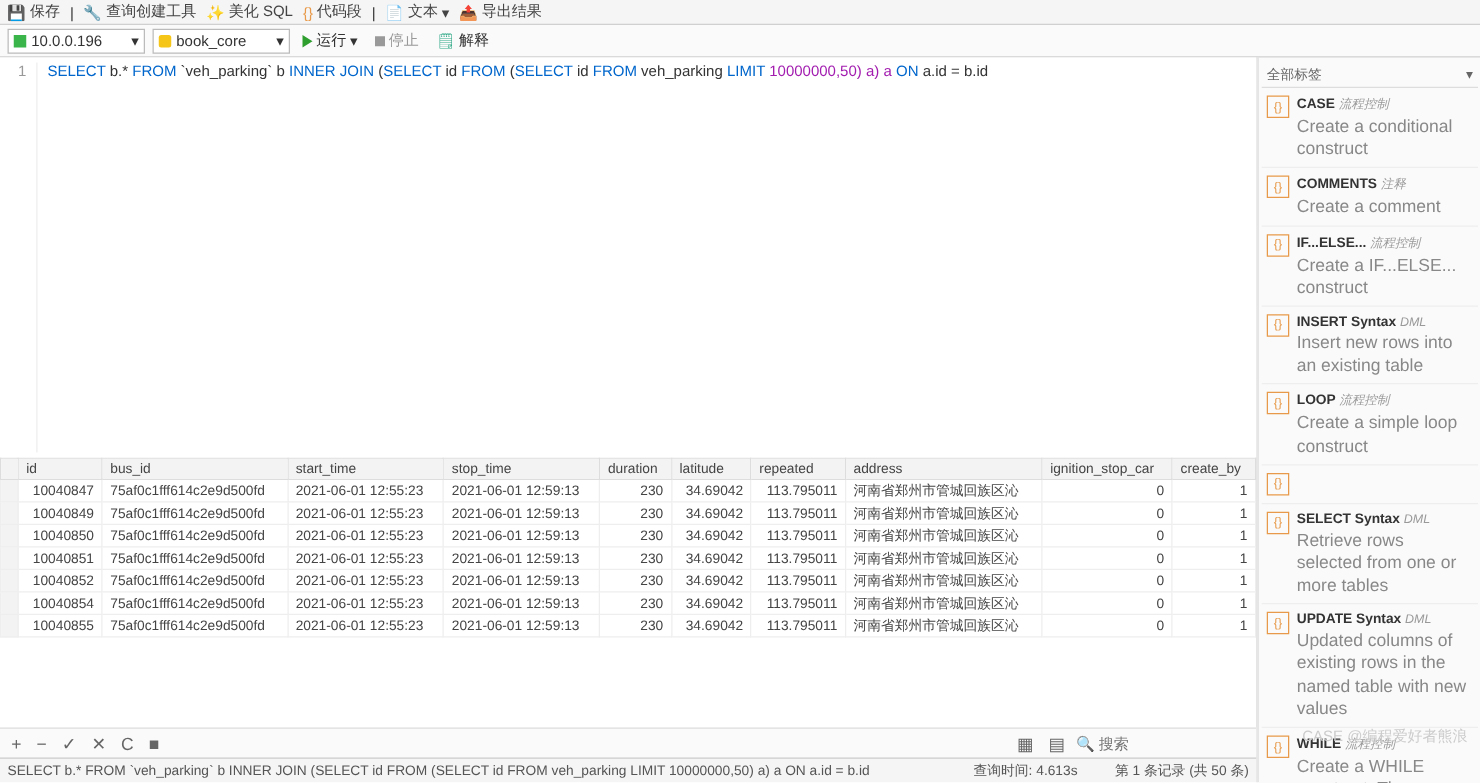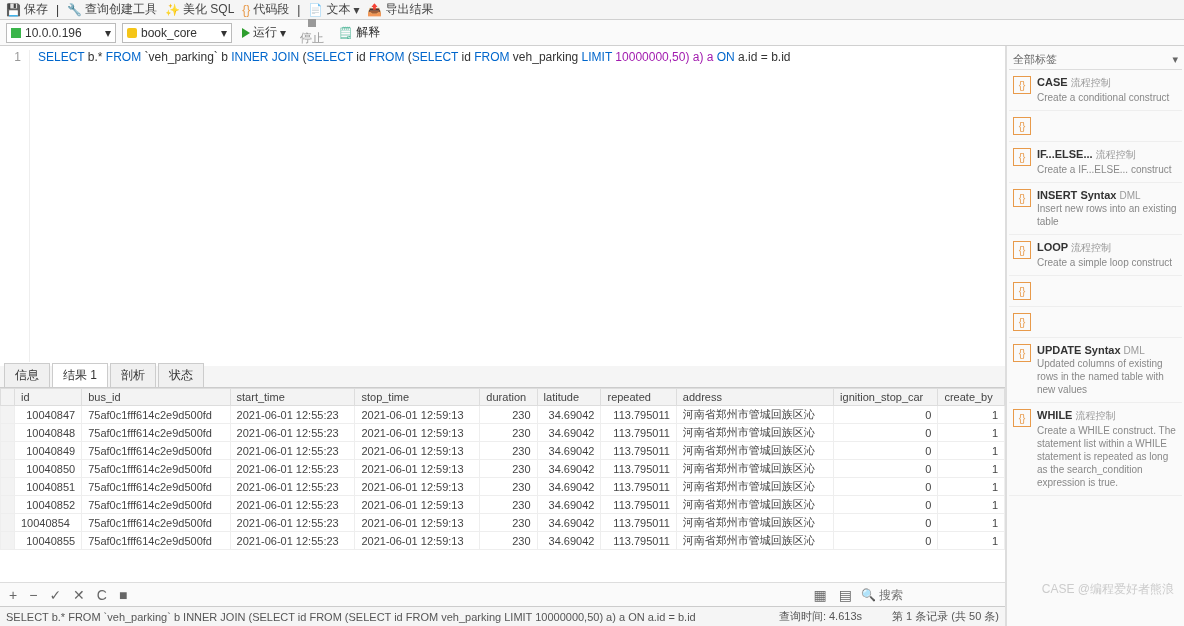--- a/index.html
+++ b/index.html
@@ -34,22 +34,22 @@
 .grid-toolbar .sp { flex: 1; }
 .search-box { display: flex; align-items: center; gap: 3px; }
 .search-box input { border: none; background: transparent; font-size: 12px; width: 120px; }
 .status-bar { display: flex; align-items: center; padding: 2px 6px; border-top: 1px solid #ccc; background: #f5f5f5; height: 20px; font-size: 11px; color: #555; }
 .status-bar .sp { flex: 1; }
 .right-panel { width: 178px; background: #fafafa; border-left: 1px solid #ddd; overflow-y: auto; padding: 4px 2px; }
 .snippet { display: flex; gap: 6px; padding: 6px 4px; border-bottom: 1px solid #eee; }
 .snip-icon { width: 18px; height: 18px; border: 1px solid #e89a4a; color: #e89a4a; display: flex; align-items: center; justify-content: center; font-size: 10px; flex-shrink: 0; }
 .snip-body { flex: 1; min-width: 0; }
 .snip-title { font-size: 11px; color: #333; font-weight: bold; }
-.snip-tag { color: #999; font-weight: normal; font-size: 10px; }
-.snip-desc { font-size: 10px; color: #888; line-height: 1.3; margin-top: 1px; }
+.snip-tag { color: #999; font-weight: normal; font-size: 10px; font-style: italic; }
+.snip-desc { font-size: 14px; color: #888; line-height: 1.3; margin-top: 1px; }
 .right-header { display: flex; align-items: center; padding: 2px 4px; border-bottom: 1px solid #ddd; font-size: 11px; color: #666; }
 .watermark { position: absolute; right: 10px; bottom: 28px; color: #ccc; font-size: 12px; pointer-events: none; }
 </style>
 </head>
 <body>
 
 <div class="top-toolbar">
   <span class="tb-item">
       <span>💾</span>
       <span>保存</span>
@@ -80,43 +80,37 @@
       <span class="green-sq"></span>
       <span>10.0.0.196</span>
       <span style="margin-left:auto;">▾</span>
     </div>
   <div class="select-box">
       <span class="yellow-db"></span>
       <span>book_core</span>
       <span style="margin-left:auto;">▾</span>
     </div>
   <div class="run-btn"><span class="tri-play"></span><span>运行</span> ▾</div>
-  <div class="stop-btn" style="color:#999;flex-direction:column;">
+  <div class="stop-btn" style="color:#999;">
       <span class="sq-stop"></span>
       <span>停止</span>
     </div>
   <div class="explain-btn">
       <span style="color:#3a8;">🗒</span>
       <span>解释</span>
     </div>
 </div>
 
 <div class="main">
   <div class="left-pane">
     <div class="editor">
       <div class="gutter"><span>1</span></div>
       <div class="code" id="sql-code"><span class="kw">SELECT</span> b.* <span class="kw">FROM</span> `veh_parking` b <span class="kw">INNER JOIN</span> (<span class="kw">SELECT</span> id <span class="kw">FROM</span> (<span class="kw">SELECT</span> id <span class="kw">FROM</span> veh_parking <span class="kw">LIMIT</span><span class="num"> 10000000,50) a) a </span><span class="kw">ON</span> a.id = b.id</div>
     </div>
 
-    <div class="tabs">
-      <div class="tab">信息</div>
-      <div class="tab active">结果 1</div>
-      <div class="tab">剖析</div>
-      <div class="tab">状态</div>
-    </div>
 
     <div class="grid-wrap">
       <table class="grid" id="grid">
           <thead>
             <tr>
               <th class="row-marker"></th>
               <th>id</th>
               <th>bus_id</th>
               <th>start_time</th>
               <th>stop_time</th>
@@ -137,33 +131,20 @@
               <td style="text-align:left">2021-06-01 12:59:13</td>
               <td style="text-align:right">230</td>
               <td style="text-align:right">34.69042</td>
               <td style="text-align:right">113.795011</td>
               <td style="text-align:left">河南省郑州市管城回族区沁</td>
               <td style="text-align:right">0</td>
               <td style="text-align:right">1</td>
             </tr>
             <tr>
               <td class="row-marker"></td>
-              <td style="text-align:right">10040848</td>
-              <td style="text-align:left">75af0c1fff614c2e9d500fd</td>
-              <td style="text-align:left">2021-06-01 12:55:23</td>
-              <td style="text-align:left">2021-06-01 12:59:13</td>
-              <td style="text-align:right">230</td>
-              <td style="text-align:right">34.69042</td>
-              <td style="text-align:right">113.795011</td>
-              <td style="text-align:left">河南省郑州市管城回族区沁</td>
-              <td style="text-align:right">0</td>
-              <td style="text-align:right">1</td>
-            </tr>
-            <tr>
-              <td class="row-marker"></td>
               <td style="text-align:right">10040849</td>
               <td style="text-align:left">75af0c1fff614c2e9d500fd</td>
               <td style="text-align:left">2021-06-01 12:55:23</td>
               <td style="text-align:left">2021-06-01 12:59:13</td>
               <td style="text-align:right">230</td>
               <td style="text-align:right">34.69042</td>
               <td style="text-align:right">113.795011</td>
               <td style="text-align:left">河南省郑州市管城回族区沁</td>
               <td style="text-align:right">0</td>
               <td style="text-align:right">1</td>
@@ -202,21 +183,21 @@
               <td style="text-align:left">2021-06-01 12:59:13</td>
               <td style="text-align:right">230</td>
               <td style="text-align:right">34.69042</td>
               <td style="text-align:right">113.795011</td>
               <td style="text-align:left">河南省郑州市管城回族区沁</td>
               <td style="text-align:right">0</td>
               <td style="text-align:right">1</td>
             </tr>
             <tr>
               <td class="row-marker"></td>
-              <td style="text-align:left">10040854</td>
+              <td style="text-align:right">10040854</td>
               <td style="text-align:left">75af0c1fff614c2e9d500fd</td>
               <td style="text-align:left">2021-06-01 12:55:23</td>
               <td style="text-align:left">2021-06-01 12:59:13</td>
               <td style="text-align:right">230</td>
               <td style="text-align:right">34.69042</td>
               <td style="text-align:right">113.795011</td>
               <td style="text-align:left">河南省郑州市管城回族区沁</td>
               <td style="text-align:right">0</td>
               <td style="text-align:right">1</td>
             </tr>
@@ -270,20 +251,24 @@
     <div id="snippets">
         <div class="snippet">
           <div class="snip-icon">{}</div>
           <div class="snip-body">
             <div class="snip-title">CASE <span class="snip-tag">流程控制</span></div>
             <div class="snip-desc">Create a conditional construct</div>
           </div>
         </div>
         <div class="snippet">
           <div class="snip-icon">{}</div>
+          <div class="snip-body">
+            <div class="snip-title">COMMENTS <span class="snip-tag">注释</span></div>
+            <div class="snip-desc">Create a comment</div>
+          </div>
         </div>
         <div class="snippet">
           <div class="snip-icon">{}</div>
           <div class="snip-body">
             <div class="snip-title">IF...ELSE... <span class="snip-tag">流程控制</span></div>
             <div class="snip-desc">Create a IF...ELSE... construct</div>
           </div>
         </div>
         <div class="snippet">
           <div class="snip-icon">{}</div>
@@ -297,20 +282,24 @@
           <div class="snip-body">
             <div class="snip-title">LOOP <span class="snip-tag">流程控制</span></div>
             <div class="snip-desc">Create a simple loop construct</div>
           </div>
         </div>
         <div class="snippet">
           <div class="snip-icon">{}</div>
         </div>
         <div class="snippet">
           <div class="snip-icon">{}</div>
+          <div class="snip-body">
+            <div class="snip-title">SELECT Syntax <span class="snip-tag">DML</span></div>
+            <div class="snip-desc">Retrieve rows selected from one or more tables</div>
+          </div>
         </div>
         <div class="snippet">
           <div class="snip-icon">{}</div>
           <div class="snip-body">
             <div class="snip-title">UPDATE Syntax <span class="snip-tag">DML</span></div>
             <div class="snip-desc">Updated columns of existing rows in the named table with new values</div>
           </div>
         </div>
         <div class="snippet">
           <div class="snip-icon">{}</div>

